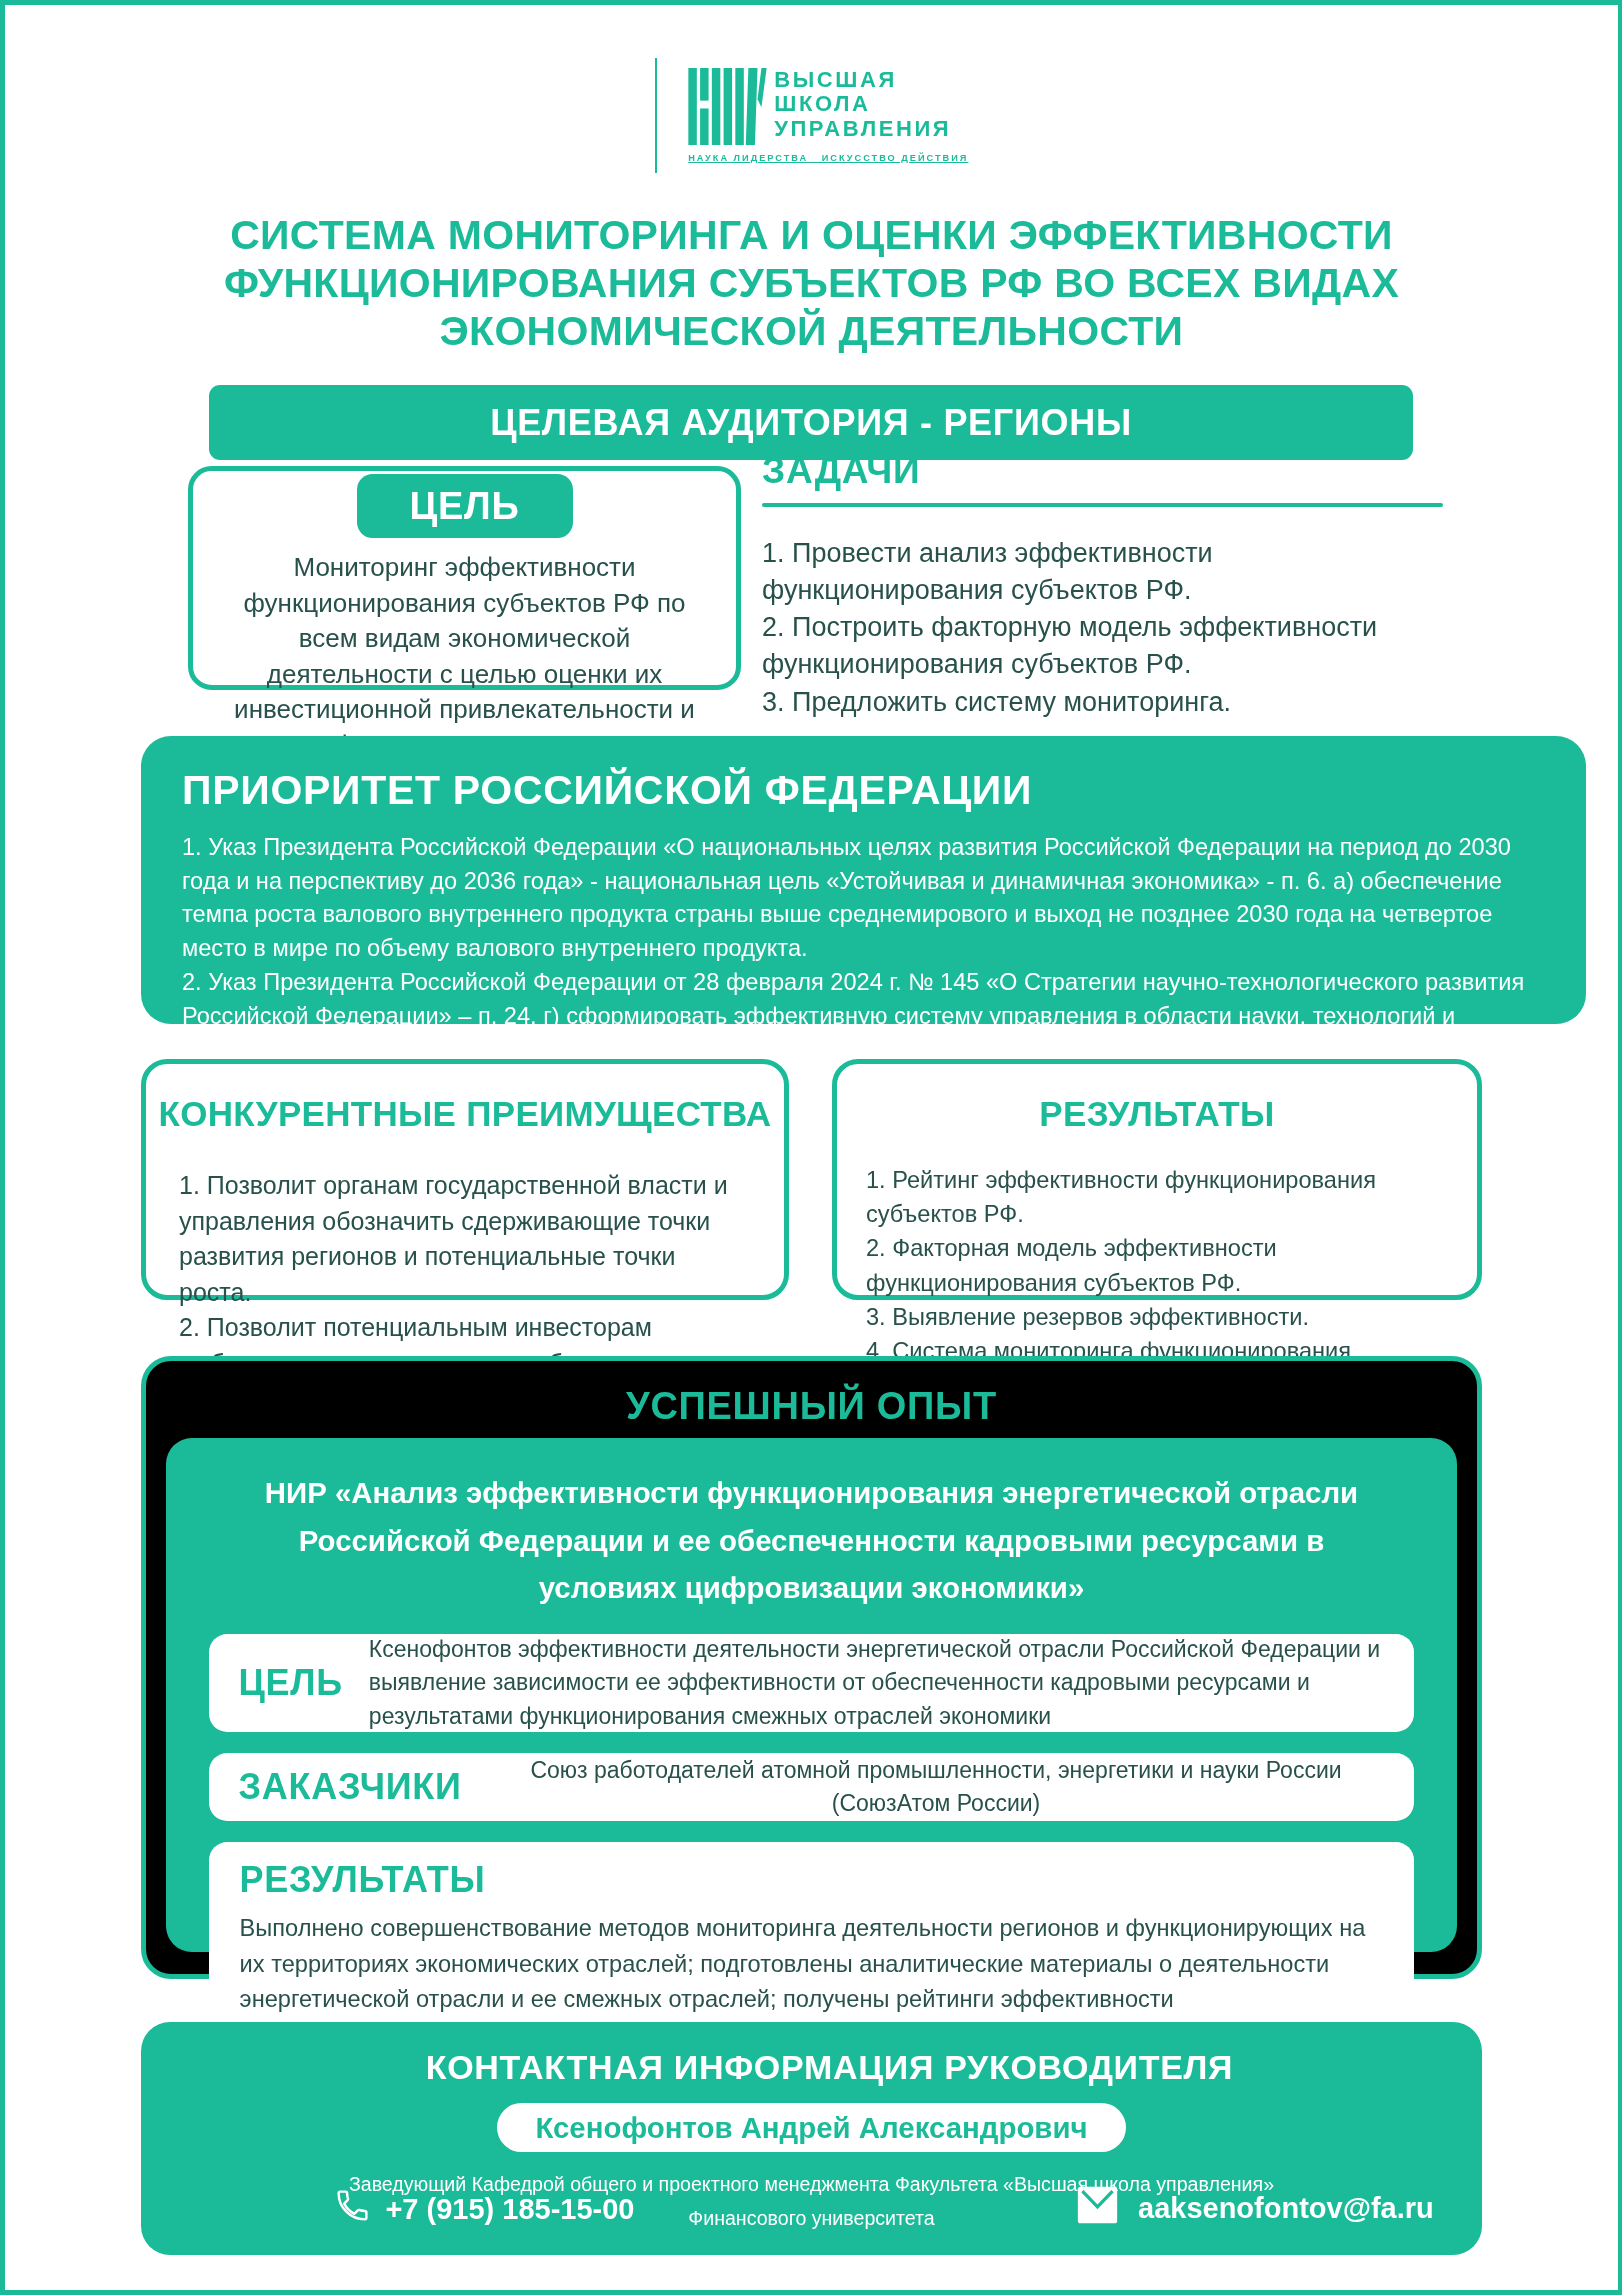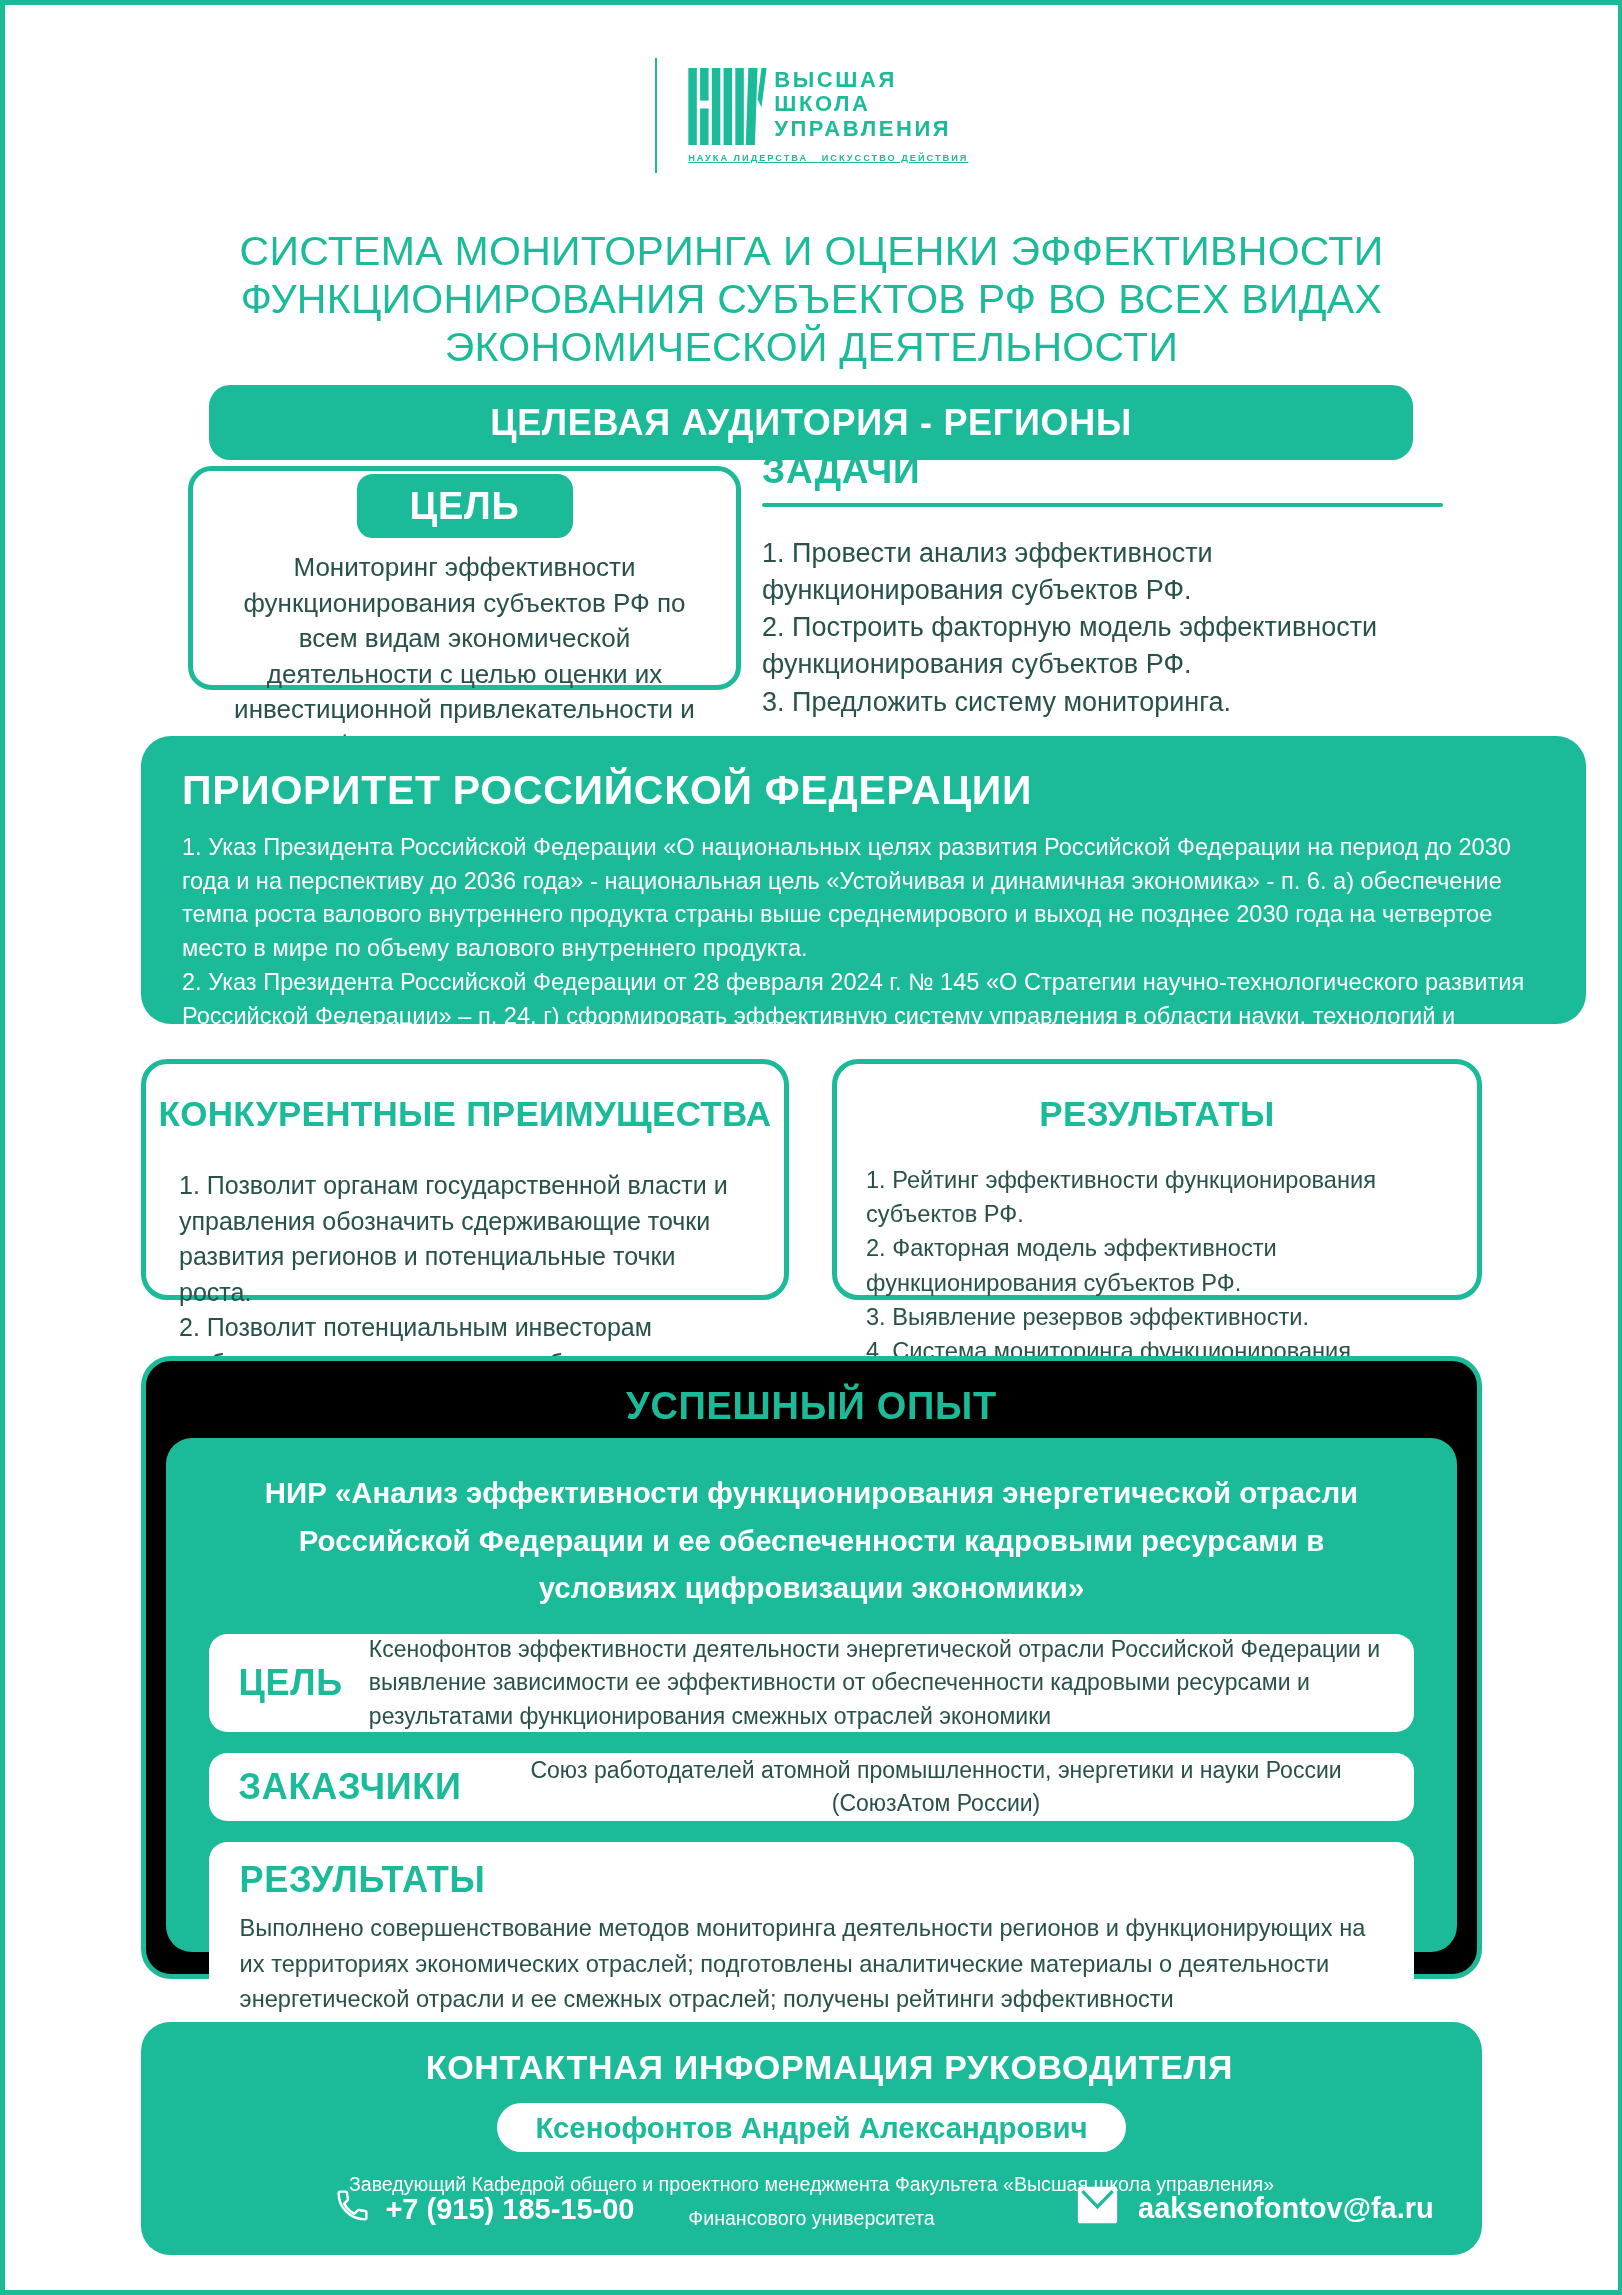--- a/index.html
+++ b/index.html
@@ -12,24 +12,24 @@
   .finu{display:flex;flex-direction:column;align-items:center;}
   .finu-word{font-family:"Liberation Serif", serif;font-weight:700;color:#1bbb9a;font-size:31px;letter-spacing:1.3px;line-height:1.1;}
   .finu-sub{color:#1bbb9a;font-size:10.8px;font-weight:700;letter-spacing:1px;margin-top:5.2px;}
   .logo-divider{width:2.6px;height:115px;background:#1bbb9a;}
   .vshu{display:flex;flex-direction:column;align-items:flex-start;}
   .vshu-top{display:flex;align-items:flex-start;gap:7px;}
   .vshu-words{color:#1bbb9a;font-weight:700;font-size:22px;line-height:1.12;letter-spacing:2.6px;}
   .vshu-tagline{color:#1bbb9a;font-weight:700;font-size:9.2px;letter-spacing:2px;margin-top:6.5px;white-space:pre;text-decoration:underline;}
 
   
-  .main-title{position:absolute;top:227px;left:50%;transform:translateX(-50%);width:1283px;text-align:center;color:#1bbb9a;font-weight:400;font-size:41px;line-height:48px;letter-spacing:0.3px;}
-
-  
-  .banner{position:absolute;top:385px;left:209px;width:1204px;height:75px;background:#1bbb9a;border-radius:21px;display:flex;align-items:center;justify-content:center;}
+  .main-title{position:absolute;top:211px;left:50%;transform:translateX(-50%);width:1283px;text-align:center;color:#1bbb9a;font-weight:700;font-size:41px;line-height:48px;letter-spacing:0.3px;}
+
+  
+  .banner{position:absolute;top:385px;left:209px;width:1204px;height:75px;background:#1bbb9a;border-radius:11px;display:flex;align-items:center;justify-content:center;}
   .banner-label{color:#ffffff;font-weight:700;font-size:36px;letter-spacing:0.7px;}
 
   
   .goal-box{position:absolute;top:466px;left:188px;width:553px;height:224px;background:#ffffff;border:5.9px solid #1bbb9a;border-radius:23.6px;box-sizing:border-box;}
   .goal-tab{position:absolute;top:3.3px;left:50%;transform:translateX(-50%);width:216px;height:64px;background:#1bbb9a;border-radius:15.7px;display:flex;align-items:center;justify-content:center;}
   .goal-tab-label{color:#ffffff;font-weight:700;font-size:38px;letter-spacing:0.7px;}
   .goal-text{position:absolute;top:79px;left:19.6px;right:19.6px;text-align:center;color:#27514a;font-size:26px;line-height:1.37;}
 
   
   .tasks{position:absolute;top:450px;left:762px;width:681px;}

